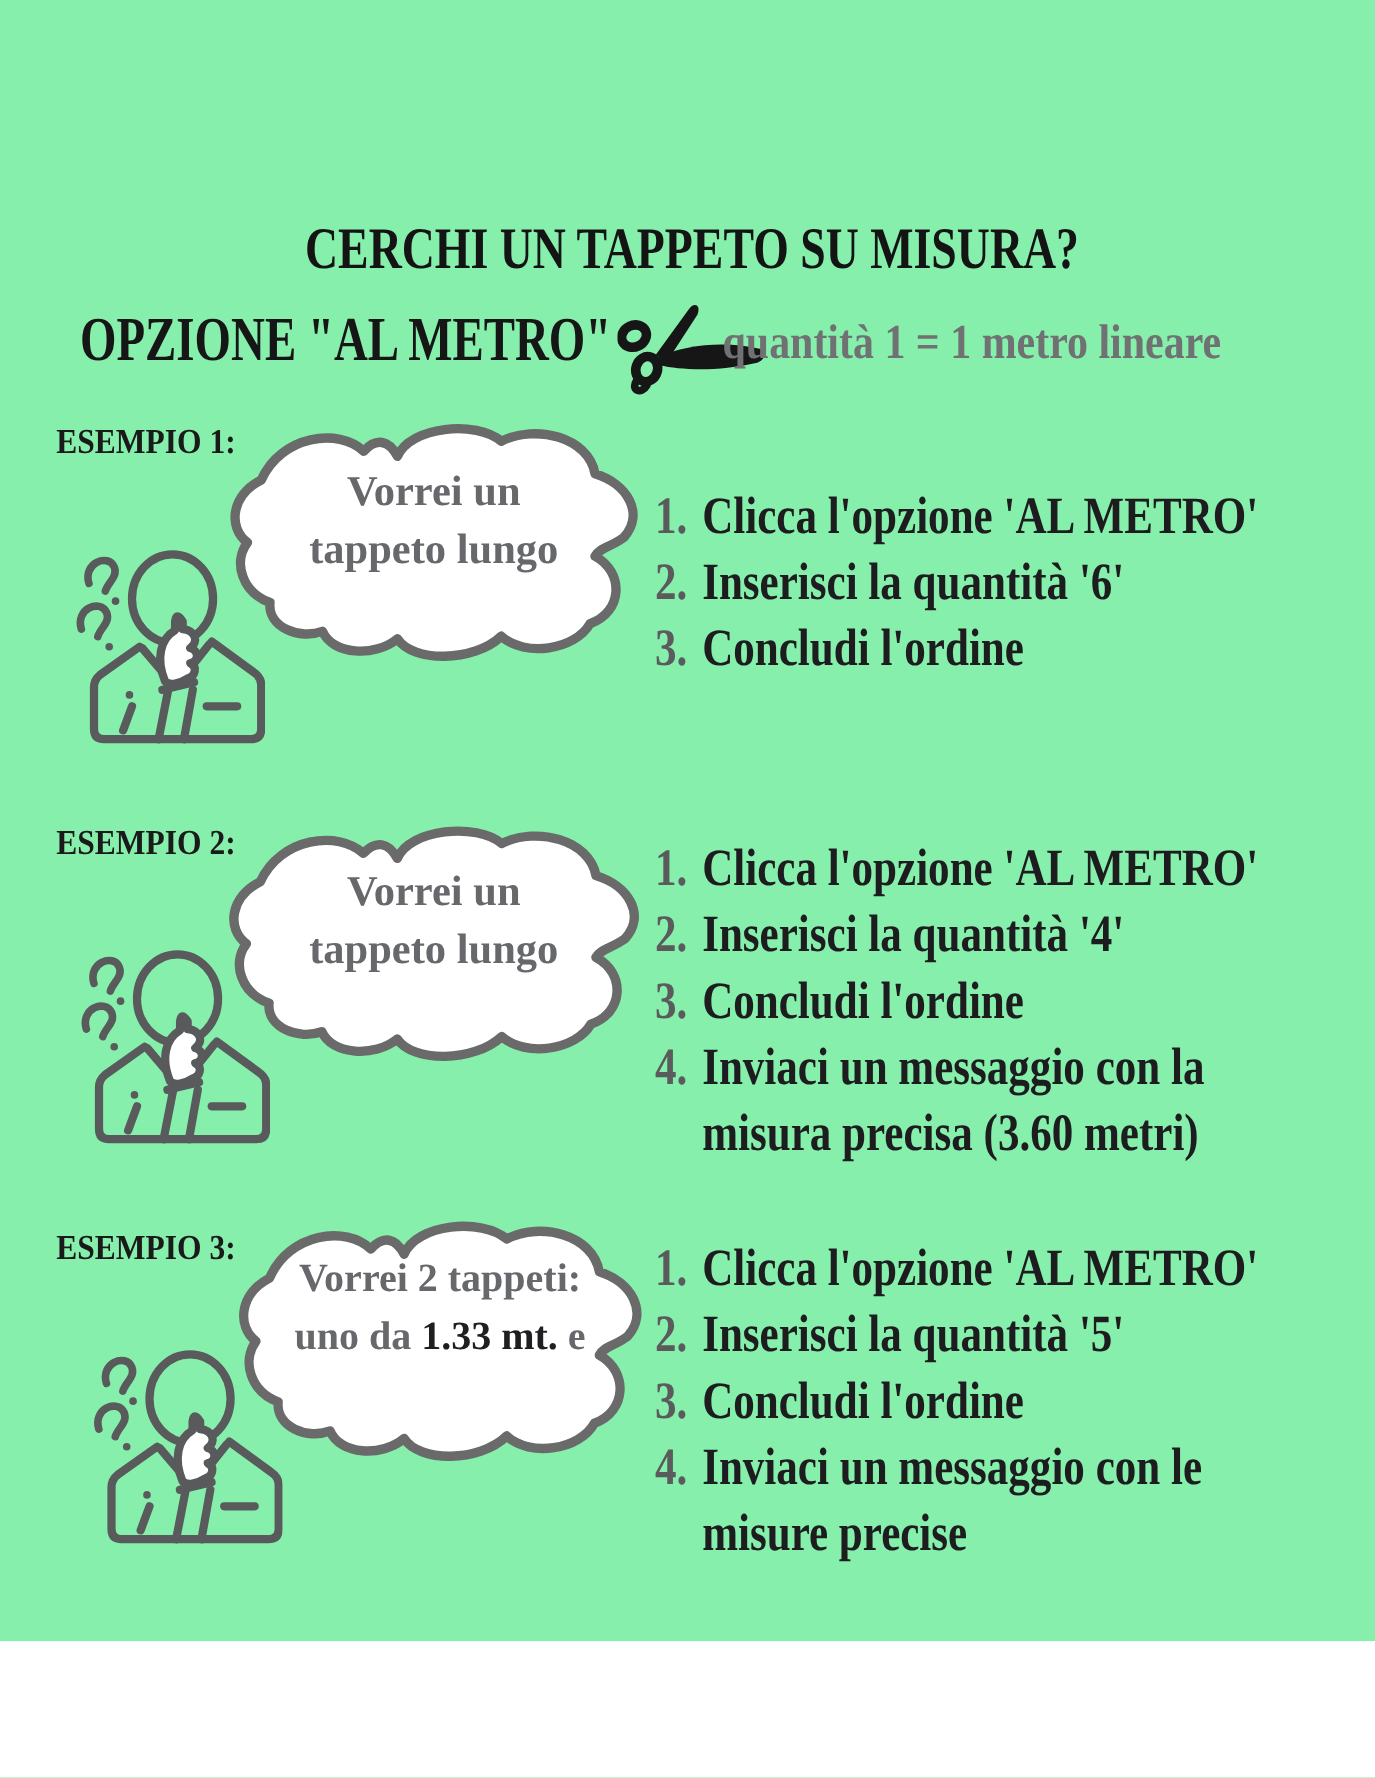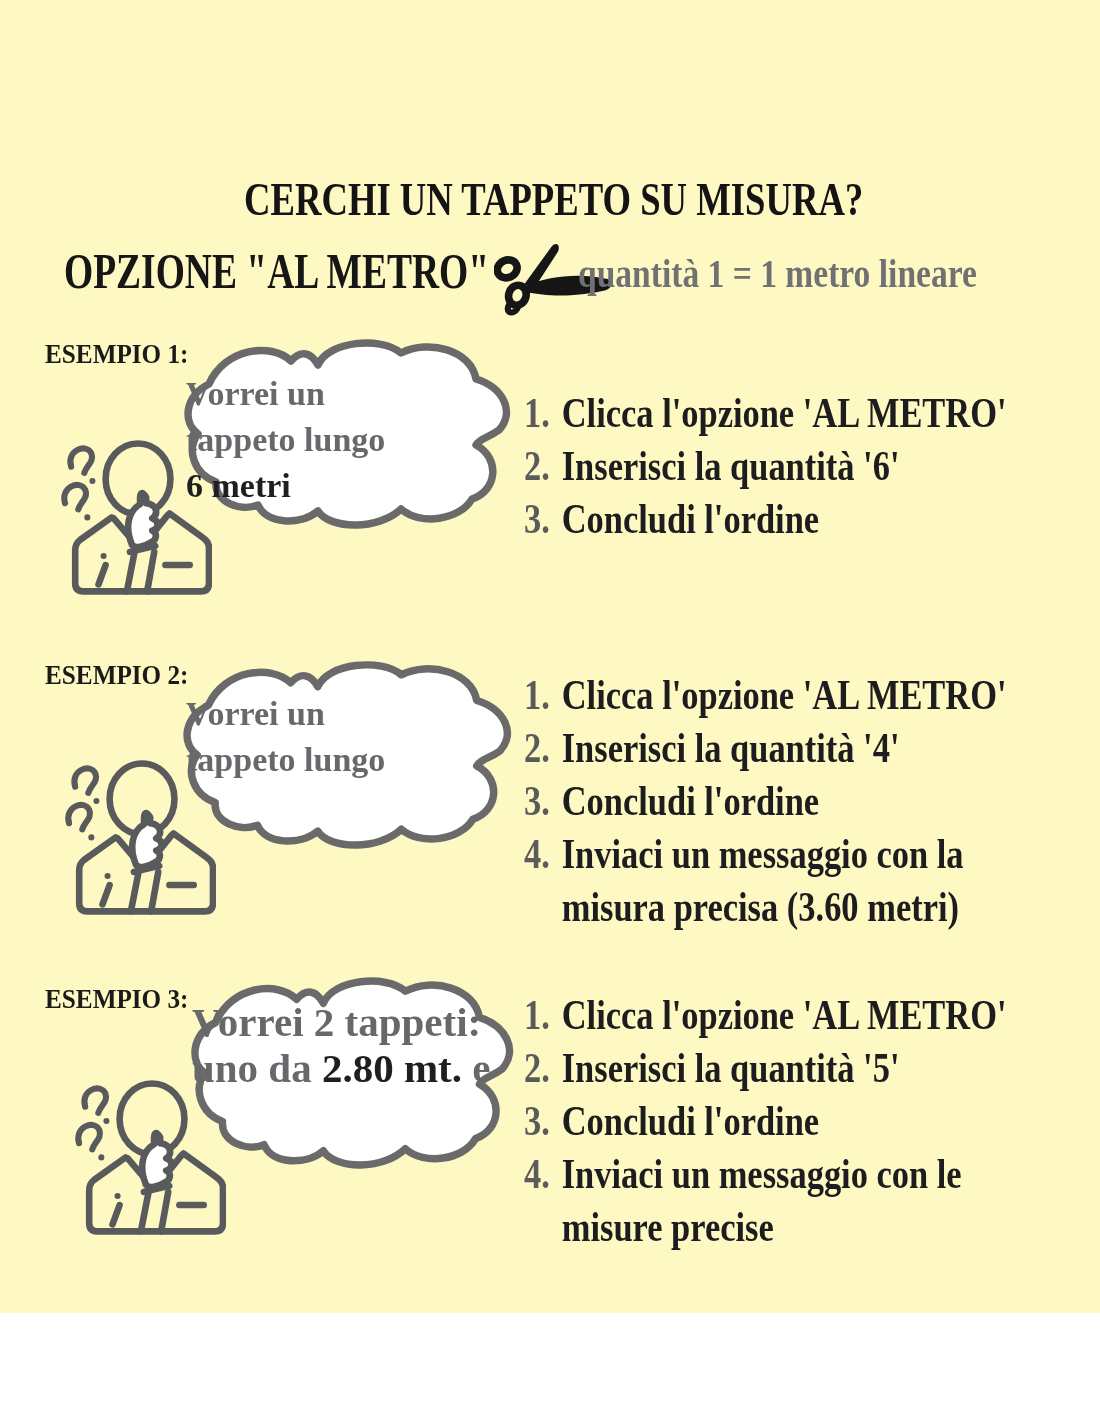--- a/index.html
+++ b/index.html
@@ -1,17 +1,17 @@
 <!DOCTYPE html>
 <html><head>
 <meta charset="utf-8">
 <style>
   html,body{margin:0;padding:0;background:#ffffff;}
   #canvas{
-    position:relative;width:1100px;height:1313px;background:#fef9c3;overflow:hidden;
+    position:relative;width:1100px;height:1313px;background:#86efac;overflow:hidden;
     font-family:"Liberation Serif", serif;font-weight:700;
   }
   .abs{position:absolute;}
   
   .title{
     left:244px;top:176px;font-size:47px;line-height:1;color:#141415;
     white-space:nowrap;transform:scaleX(0.78);transform-origin:0 0;
   }
   .option-heading{
     left:64px;top:246px;font-size:50px;line-height:1;color:#161617;
@@ -21,21 +21,21 @@
     left:578px;top:254px;font-size:39px;line-height:1;color:#707173;
     white-space:nowrap;transform:scaleX(0.86);transform-origin:0 0;
   }
   
   .example-label{
     left:45px;font-size:28px;line-height:1;color:#1a1a1b;white-space:nowrap;
     transform:scaleX(0.9);transform-origin:0 0;
   }
   
   .bubble-text{
-    font-size:34px;line-height:46px;color:#67686b;white-space:nowrap;font-family:Liberation Serif, serif;
+    text-align:center;font-size:34px;line-height:46px;color:#67686b;white-space:nowrap;font-family:Liberation Serif, serif;
   }
   .bubble-text .em{color:#1e1f21;}
   
   .steps{
     left:524px;width:640px;transform:scaleX(0.82);transform-origin:0 0;
     font-size:42px;line-height:53px;color:#1d1d1f;
   }
   .step{padding-left:46px;text-indent:-46px;}
   .step .num{display:inline-block;width:46px;text-indent:0;color:#5b5b5e;}
   .step .cont{display:block;padding-left:0;text-indent:0;}
@@ -107,21 +107,20 @@
   <div>
     <div class="abs example-label" style="top:340px">ESEMPIO 1:</div>
 
     <svg class="abs" style="left:179px;top:334px" width="334" height="198" viewBox="0 0 334 198" preserveAspectRatio="none">
       <use href="#cloud-shape"></use>
     </svg>
 
     <div class="abs bubble-text" style="left:186px;top:371px;width:322px">
       <div><span>Vorrei un</span></div>
       <div><span>tappeto lungo</span></div>
-      <div><span class="em">6 metri</span></div>
     </div>
 
     <svg class="abs" style="left:60px;top:440px" width="152" height="168" viewBox="0 0 150 165">
       <use href="#person-shape"></use>
     </svg>
 
     <div class="abs steps" style="top:387px">
       <div class="step">
         <span class="num">1.</span><span class="txt">Clicca l'opzione 'AL METRO'</span>
       </div>
@@ -167,23 +166,23 @@
     </div>
   </div>
 
   <div>
     <div class="abs example-label" style="top:985px">ESEMPIO 3:</div>
 
     <svg class="abs" style="left:186px;top:972px" width="330" height="200" viewBox="0 0 334 198" preserveAspectRatio="none">
       <use href="#cloud-shape"></use>
     </svg>
 
-    <div class="abs bubble-text" style="left:192px;top:999px;width:320px;font-size:41px">
+    <div class="abs bubble-text" style="left:192px;top:999px;width:320px;font-size:32px">
       <div><span>Vorrei 2 tappeti:</span></div>
-      <div><span>uno da </span><span class="em">2.80 mt.</span><span> e</span></div>
+      <div><span>uno da </span><span class="em">1.33 mt.</span><span> e</span></div>
     </div>
 
     <svg class="abs" style="left:74px;top:1080px" width="152" height="168" viewBox="0 0 150 165">
       <use href="#person-shape"></use>
     </svg>
 
     <div class="abs steps" style="top:989px">
       <div class="step">
         <span class="num">1.</span><span class="txt">Clicca l'opzione 'AL METRO'</span>
       </div>

